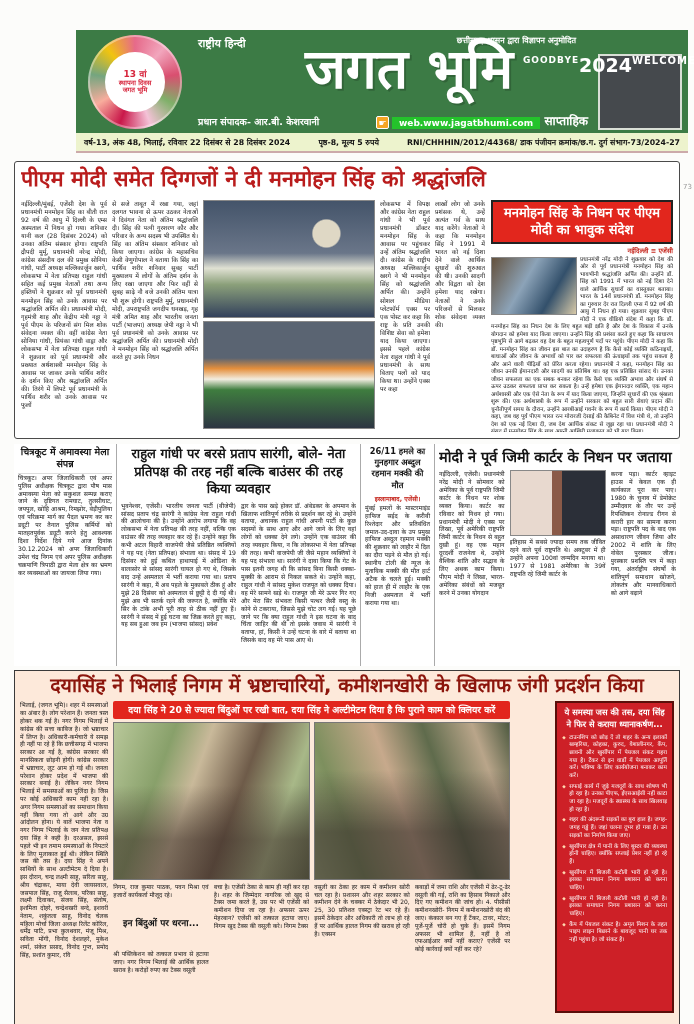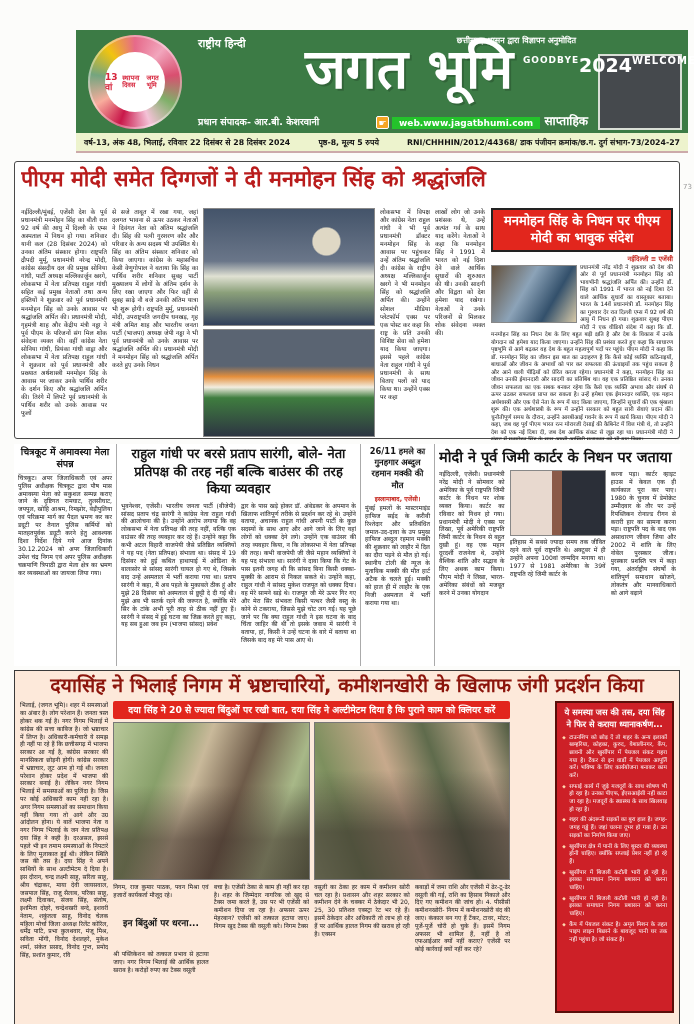--- a/index.html
+++ b/index.html
@@ -5,22 +5,22 @@
   *{margin:0;padding:0;box-sizing:border-box;}
   html,body{background:#e9e9e6;}
   .page{width:694px;height:1024px;position:relative;background:#fcfcfa;margin:0 auto;
         font-family:"DejaVu Sans","Liberation Sans",sans-serif;color:#141414;overflow:hidden;}
 
   
   .masthead{position:absolute;left:76px;top:30px;width:612px;height:103px;background:#3c7b45;}
   .wreath{position:absolute;left:12px;top:5px;width:94px;height:94px;border-radius:50%;
           background:conic-gradient(#e66a8a,#f2a6bd,#d94f70,#7fb069,#f4c2d7,#c9184a,#f8ad9d,#74a57f,#f1c40f,#e66a8a);
           display:flex;align-items:center;justify-content:center;box-shadow:0 0 0 2px rgba(255,255,255,.35) inset;}
-  .wreath-center{width:60px;height:60px;border-radius:50%;background:#fff;display:flex;flex-direction:row;
-          align-items:center;justify-content:center;color:#d7263d;font-weight:bold;line-height:1.15;}
+  .wreath-center{width:60px;height:60px;border-radius:50%;background:#fff;display:flex;flex-direction:column;
+          align-items:center;justify-content:center;text-align:center;color:#d7263d;font-weight:bold;line-height:1.15;}
   .wreath-center .l1{font-size:9px;} .wreath-center .l2{font-size:6.5px;} .wreath-center .l3{font-size:6.5px;}
   .mast-tagline{position:absolute;left:122px;top:5px;color:#fff;font-size:11px;font-weight:bold;}
   .mast-approval{position:absolute;right:112px;top:4px;color:#fff;font-size:8px;font-weight:bold;}
   .mast-title{position:absolute;left:108px;top:12px;width:450px;text-align:center;color:#fff;
           font-size:55px;font-weight:800;line-height:1;white-space:nowrap;text-shadow:2px 2px 0 rgba(0,0,0,.18);}
   .mast-editor{position:absolute;left:122px;bottom:5px;color:#fff;font-size:9.5px;font-weight:bold;}
   .mast-web{position:absolute;left:300px;bottom:4px;display:flex;align-items:center;gap:3px;}
   .hand-ico{width:13px;height:13px;background:#f5a623;color:#fff;font-size:9px;line-height:13px;
           text-align:center;border-radius:2px;border:1px solid #fff;}
   .web-pill{background:#24c32b;color:#fff;font-size:9px;font-weight:bold;padding:1px 7px;}
@@ -34,21 +34,21 @@
   .goodbye .g4{font-size:22px;font-weight:800;}
   .issue-bar{position:absolute;left:76px;top:133px;width:612px;height:20px;background:#edf3cd;
           border-bottom:2px solid #caa; display:flex;align-items:center;justify-content:space-between;
           padding:0 8px;font-size:7.8px;font-weight:bold;color:#111;}
   .marginal{position:absolute;right:2px;top:183px;font-size:7px;color:#999;}
 
   
   .lead{position:absolute;left:14px;top:161px;width:666px;height:278px;border:1.5px solid #4a4a4a;
         border-radius:3px;background:#fff;padding:4px 6px;}
   .lead-headline{font-size:21.5px;font-weight:900;color:#b91c1c;width:482px;white-space:nowrap;overflow:hidden;line-height:1.2;}
-  .lead-main{display:flex;gap:5px;margin-top:16px;height:232px;}
+  .lead-main{display:flex;gap:5px;margin-top:8px;height:232px;}
   .lcol{font-size:6.2px;line-height:1.3;text-align:justify;overflow:hidden;}
   .lcol1,.lcol2{width:86px;} .lcol3,.lcol4{width:50px;}
   .lphotos{width:172px;display:flex;flex-direction:column;gap:3px;}
   .lphoto{border:1px solid #888;}
   .lphoto1{height:118px;background:
       radial-gradient(circle at 72% 28%,#dfd8c5 0 9%,transparent 10%),
       linear-gradient(to bottom,#44546a 0%,#6a7689 45%,#e0e1d3 58%,#8ba07a 72%,#33415c 100%);}
   .lphoto2{height:108px;background:
       linear-gradient(to bottom,#5a6472 0%,#5a6472 34%,#e58f3c 44%,#f2ede0 54%,#3f7d3f 64%,#2d3542 100%);}
   .lead-side{width:182px;margin-left:auto;display:flex;flex-direction:column;}

